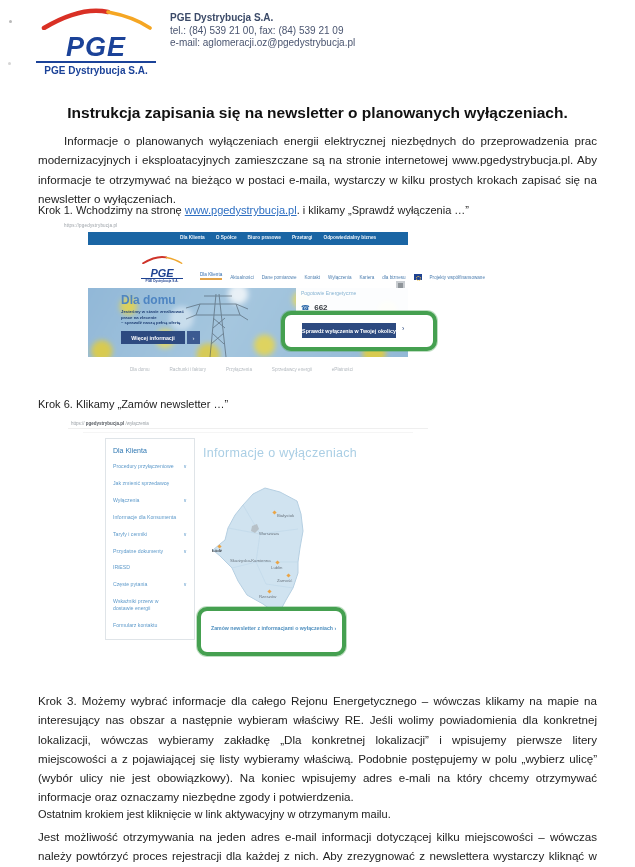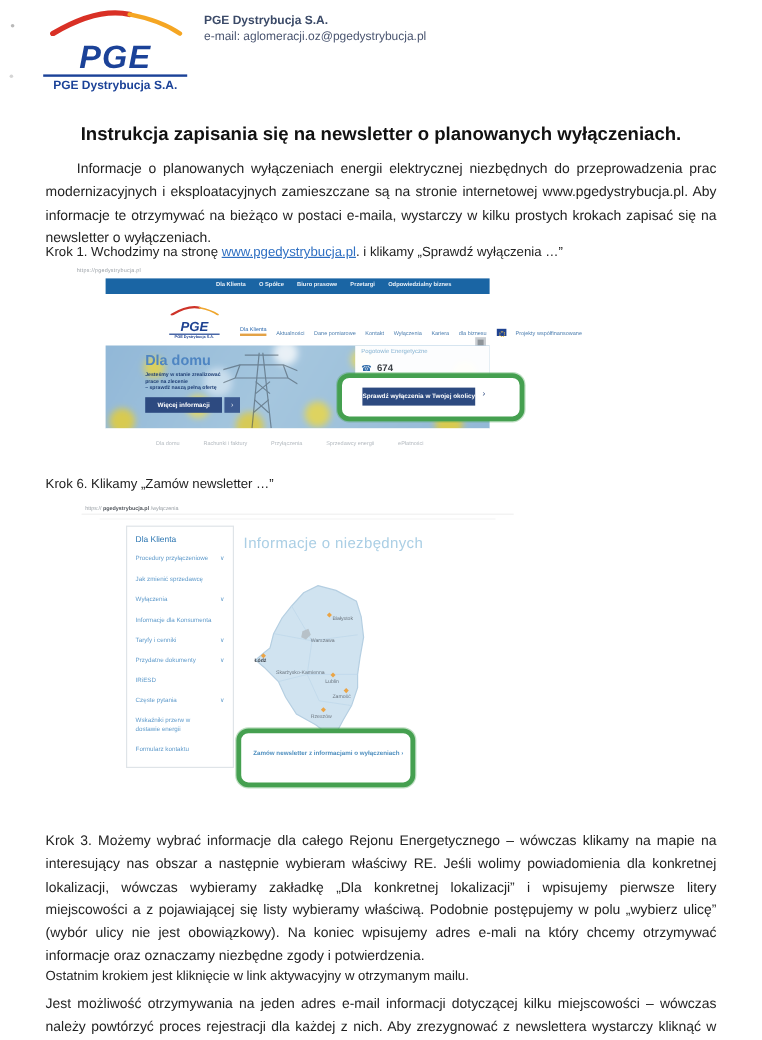--- a/index.html
+++ b/index.html
@@ -103,20 +103,21 @@
     <svg width="120" height="22" viewBox="0 0 120 22">
       <path d="M8 20 Q 45 -2 72 4" fill="none" stroke="#d93025" stroke-width="4.5" stroke-linecap="round"></path>
       <path d="M72 4 Q 98 9 114 20" fill="none" stroke="#f5a623" stroke-width="3.6" stroke-linecap="round"></path>
     </svg>
     <div class="logo-pge">PGE</div>
     <div class="logo-rule"></div>
     <div class="logo-caption">PGE Dystrybucja S.A.</div>
   </div>
   <div class="abs contact-block">
     <div class="b">PGE Dystrybucja S.A.</div>
+    <div>tel.: (84) 539 21 00, fax: (84) 539 21 09</div>
     <div>e-mail: aglomeracji.oz@pgedystrybucja.pl</div>
   </div>
 
   <div class="abs doc-title">Instrukcja zapisania się na newsletter o planowanych wyłączeniach.</div>
   <div class="abs para indent" style="top:131px;">Informacje o planowanych wyłączeniach energii elektrycznej niezbędnych do przeprowadzenia prac modernizacyjnych i eksploatacyjnych zamieszczane są na stronie internetowej www.pgedystrybucja.pl. Aby informacje te otrzymywać na bieżąco w postaci e-maila, wystarczy w kilku prostych krokach zapisać się na newsletter o wyłączeniach.</div>
 
   <div class="abs stepline" style="top:204px;">
     <span>Krok 1. Wchodzimy na stronę </span><a class="doc-link">www.pgedystrybucja.pl</a><span>. i klikamy „Sprawdź wyłączenia …”</span>
   </div>
 
@@ -170,21 +171,21 @@
       <div class="abs hero-lines" style="left:33px;top:21px;">
         <div>Jesteśmy w stanie zrealizować</div>
         <div>prace na zlecenie</div>
         <div>– sprawdź naszą pełną ofertę</div>
       </div>
       <div class="abs navy-btn" style="left:33px;top:43px;width:64px;height:13px;">Więcej informacji</div>
       <div class="abs btn-arrow" style="left:99px;top:43px;width:13px;height:13px;">›</div>
       <div class="abs hero-card" style="left:208px;top:0px;width:114px;height:27px;padding:2px 5px;box-sizing:border-box;">
         <div class="card-title">Pogotowie Energetyczne</div>
         <div><span class="phone-ic">☎</span>
-             <span class="card-phone">674</span></div>
+             <span class="card-phone">662</span></div>
         <div class="card-note">Nr dla aglomeracji warszawskiej</div>
       </div>
     </div>
 
     <div class="abs green-box" style="left:196px;top:87px;width:148px;height:32px;">
       <div class="abs navy-btn" style="left:17px;top:8px;width:94px;height:15px;">Sprawdź wyłączenia w Twojej okolicy</div>
       <div class="abs" style="left:117px;top:10px;font-size:7px;color:#2b4a85;">›</div>
     </div>
     <div class="abs s1-footer">
       <div class="s1-footer-row">
@@ -213,21 +214,21 @@
       <div class="sb-item"><span>Wyłączenia</span><span class="sb-chev">∨</span></div>
       <div class="sb-item"><span>Informacje dla Konsumenta</span></div>
       <div class="sb-item"><span>Taryfy i cenniki</span><span class="sb-chev">∨</span></div>
       <div class="sb-item"><span>Przydatne dokumenty</span><span class="sb-chev">∨</span></div>
       <div class="sb-item"><span>IRiESD</span></div>
       <div class="sb-item"><span>Częste pytania</span><span class="sb-chev">∨</span></div>
       <div class="sb-item"><span>Wskaźniki przerw w dostawie energii</span></div>
       <div class="sb-item"><span>Formularz kontaktu</span></div>
     </div>
 
-    <div class="abs s2-heading">Informacje o niezbędnych</div>
+    <div class="abs s2-heading">Informacje o wyłączeniach</div>
 
     <svg class="abs" style="left:145px;top:66px;" width="102" height="137" viewBox="0 0 102 137">
       <polygon points="57,4 72,8 89,17 93,30 95,47 92,64 90,78 90,89 85,104 78,116 70,131 55,120 39,111 30,97 24,84 12,72 5,66 12,60 17,56 20,44 27,31 35,21 45,10" fill="#cfe3f1" stroke="#b3cfe4" stroke-width="1"></polygon>
       <path d="M20,44 L52,50 L90,45 M52,50 L48,78 L58,100 M24,84 L48,78 L90,78 M58,100 L85,104 M35,21 L52,50" fill="none" stroke="#bcd7ec" stroke-width="0.7" opacity="0.9"></path>
       <polygon points="44,42 49,40 51,45 47,49 43,47" fill="#b6c1c9"></polygon>
     </svg>
 
     <div class="abs city-dot" style="left:210px;top:93px;"></div>
     <div class="abs city" style="left:214px;top:95px;">Białystok</div>
     <div class="abs city" style="left:196px;top:113px;">Warszawa</div>

